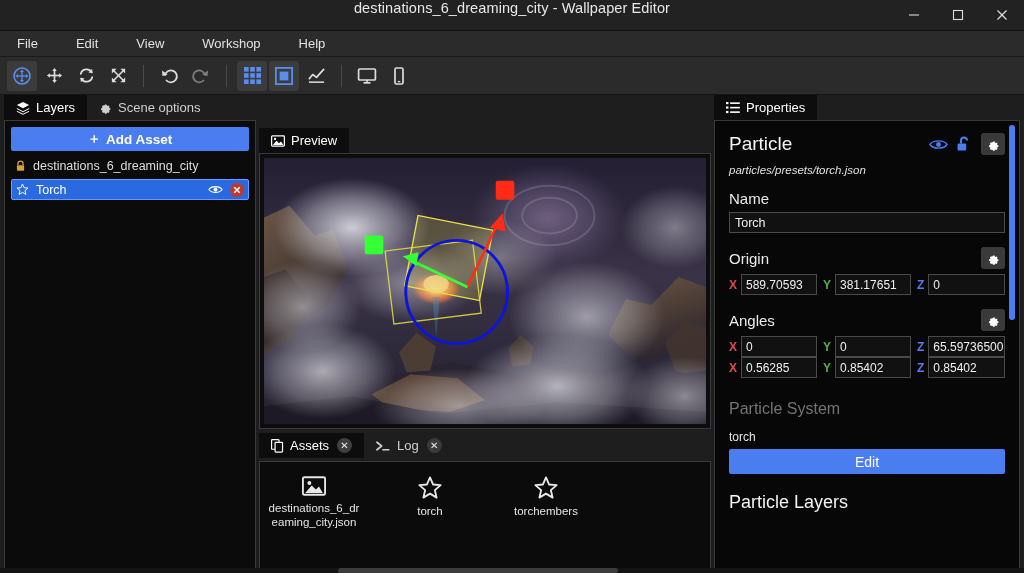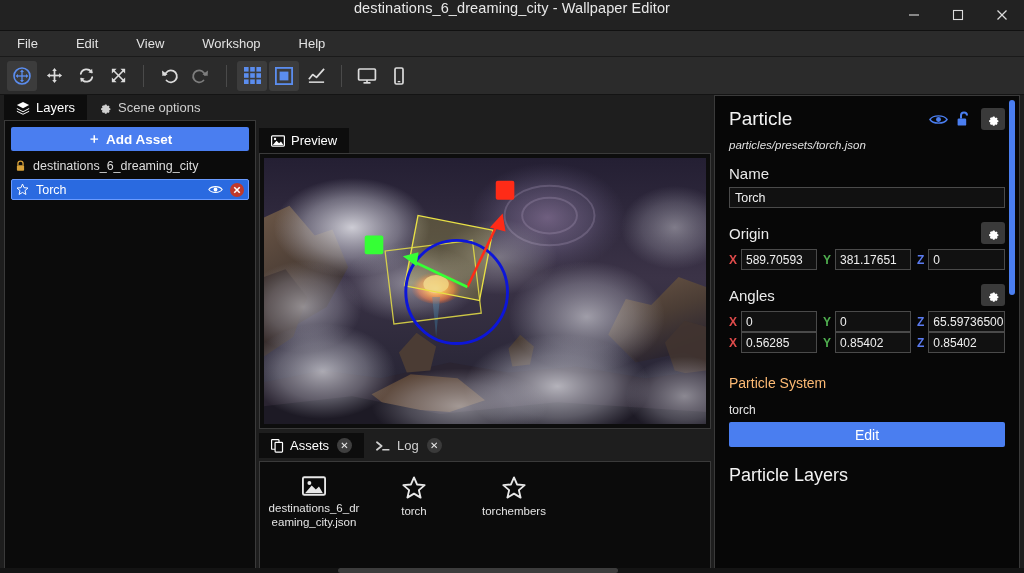--- a/index.html
+++ b/index.html
@@ -148,21 +148,21 @@
   .preview-stage {
     position: relative; width: 100%; height: 100%;
     overflow: hidden; background: #14121c;
   }
   .assets-panel {
     flex: 1; background: #0b0b0b;
     border: 1px solid #3a3a3a;
     margin-top: 3px; margin-bottom: 4px;
     min-height: 0; position: relative;
   }
-  .asset-grid { display: flex; padding: 10px 4px 0 4px; gap: 0; }
+  .asset-grid { display: flex; padding: 10px 4px 0 4px; gap: 16px; }
   .asset-item {
     width: 100px; display: flex; flex-direction: column;
     align-items: center; gap: 5px;
     color: #e4e4e4; font-size: 11.5px; text-align: center;
     padding: 4px 2px;
   }
   .asset-label { line-height: 1.25; word-break: break-all; }
 
   
   .right-col {
@@ -205,21 +205,21 @@
   .axis-x { color: #e04b4b; font-size: 12px; font-weight: bold; }
   .axis-y { color: #4fae4f; font-size: 12px; font-weight: bold; }
   .axis-z { color: #5b7bf0; font-size: 12px; font-weight: bold; }
   .vec-field {
     flex: 1; min-width: 0; height: 21px;
     background: #111111; border: 1px solid #4a4a4a;
     color: #f0f0f0; font-size: 12px;
     display: flex; align-items: center; padding: 0 4px;
     overflow: hidden; white-space: nowrap;
   }
-  .section-title { font-size: 14px; color: #fdba74; margin-top: 22px; }
+  .section-title { font-size: 16px; color: #737373; margin-top: 22px; }
   .small-label { font-size: 12px; color: #e6e6e6; margin-top: 12px; margin-bottom: 5px; }
   .edit-btn {
     height: 25px; background: #4a7ef0; color: #fff;
     font-size: 14px; border-radius: 2px;
     display: flex; align-items: center; justify-content: center;
   }
   .cut-title { font-size: 18px; color: #f2f2f2; margin-top: 18px; }
 
   .vscroll {
     position: absolute; right: 2px; top: 26px;
@@ -580,20 +580,37 @@
                 <path d="M13 1.5 L16.3 9.2 L24.6 9.9 L18.3 15.4 L20.2 23.5 L13 19.2 L5.8 23.5 L7.7 15.4 L1.4 9.9 L9.7 9.2 Z" fill="none" stroke="#e8e8e8" stroke-width="2" stroke-linejoin="round"></path>
               </svg>
             </span>
             <span class="asset-label">torchembers</span>
           </div>
         </div>
       </div>
     </div>
 
     <div class="right-col">
+      <div class="tabstrip">
+        <div class="tab active">
+          <span>
+            <svg width="14" height="13" viewBox="0 0 15 13">
+              <g fill="#ffffff">
+                <rect x="0" y="0.6" width="2.6" height="2.3"></rect>
+                  <rect x="4.4" y="1" width="10.4" height="1.7"></rect>
+                <rect x="0" y="5.4" width="2.6" height="2.3"></rect>
+                  <rect x="4.4" y="5.8" width="10.4" height="1.7"></rect>
+                <rect x="0" y="10.2" width="2.6" height="2.3"></rect>
+                  <rect x="4.4" y="10.6" width="10.4" height="1.7"></rect>
+              </g>
+            </svg>
+          </span>
+          <span>Properties</span>
+        </div>
+      </div>
 
       <div class="right-panel">
         <div class="prop-body">
 
           <div class="prop-title-row">
             <div class="prop-title">Particle</div>
             <div class="prop-title-icons">
               <span>
                 <svg width="19" height="13" viewBox="0 0 20 13">
                   <path d="M1 6.5 C4.4 1.4 15.6 1.4 19 6.5 C15.6 11.6 4.4 11.6 1 6.5 Z" fill="none" stroke="#4a7ef0" stroke-width="1.5"></path>

